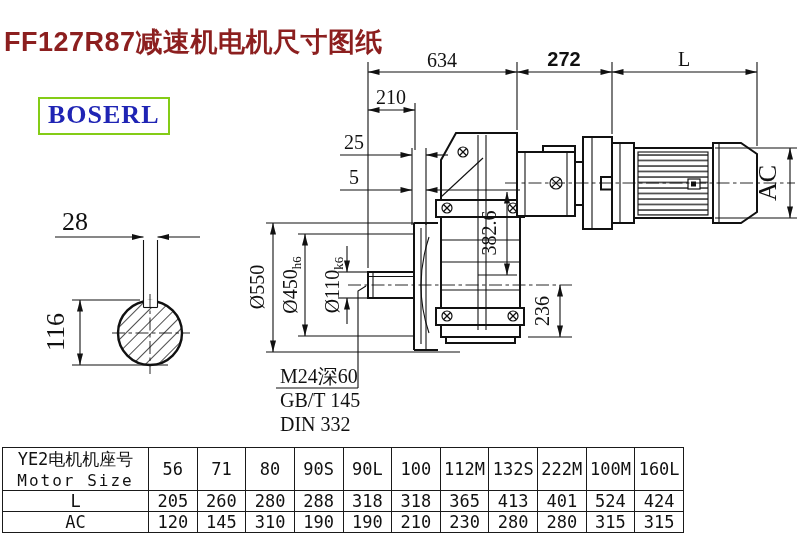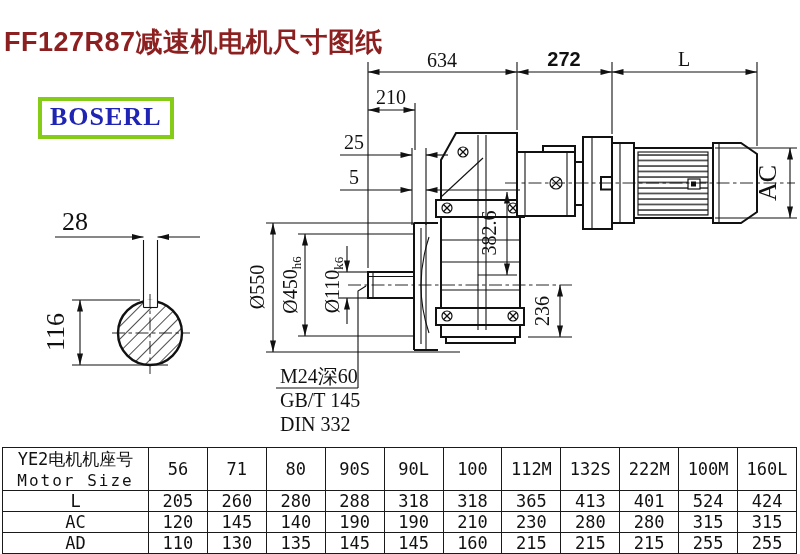--- a/index.html
+++ b/index.html
@@ -1,33 +1,33 @@
 <!DOCTYPE html>
 <html><head>
 <meta charset="utf-8">
 <style>
   html,body{margin:0;padding:0;background:#fff;}
   body{width:800px;height:554px;position:relative;overflow:hidden;
        font-family:"Liberation Sans", sans-serif;color:#111;}
   .page-title{position:absolute;left:4px;top:24px;font-weight:bold;font-size:27px;
        color:#8c1f1f;letter-spacing:.5px;white-space:nowrap;}
-  .logo-box{position:absolute;left:38px;top:97px;border:4px solid #84cc16;
+  .logo-box{position:absolute;left:38px;top:97px;border:2px solid #84cc16;
        padding:1px 8px 3px;background:#fff;}
   .logo-text{font-family:"Liberation Serif", serif;font-weight:bold;
        font-size:26px;color:#1f24b4;letter-spacing:1px;}
   svg.draw{position:absolute;left:0;top:0;}
   .ol{stroke:#111;stroke-width:2;fill:none;}
   .olf{stroke:#111;stroke-width:2;fill:#fff;}
   .thin{stroke:#111;stroke-width:1.1;fill:none;}
   .dim{stroke:#111;stroke-width:1.1;fill:none;}
   .cl{stroke:#111;stroke-width:.9;stroke-dasharray:13 3.5 3.5 3.5;fill:none;}
   text.dimt{font-family:"Liberation Serif", serif;font-size:20px;fill:#111;}
   text.big{font-size:26px;}
   text.boldt{font-family:"Liberation Sans", sans-serif;font-weight:bold;font-size:20px;fill:#111;}
-  table.spec{position:absolute;left:2px;top:447px;width:795px;border-collapse:collapse;
+  table.spec{position:absolute;left:2px;top:447px;width:682px;border-collapse:collapse;
        table-layout:fixed;text-align:center;font-family:"DejaVu Sans Mono", monospace;
        font-size:17px;color:#111;background:#fff;}
   table.spec td,table.spec th{border:1.6px solid #1a1a1a;padding:0;height:20px;
        font-weight:normal;overflow:hidden;white-space:nowrap;}
   table.spec th.head{height:42px;}
   table.spec col.c0{width:146px;}
   .hd1{font-size:17px;}
   .hd2{font-size:16px;letter-spacing:2px;}
 </style>
 </head>
@@ -257,38 +257,24 @@
     <td>365</td>
     <td>413</td>
     <td>401</td>
     <td>524</td>
     <td>424</td>
   </tr>
   <tr>
     <td>AC</td>
     <td>120</td>
     <td>145</td>
-    <td>140</td>
+    <td>310</td>
     <td>190</td>
     <td>190</td>
     <td>210</td>
     <td>230</td>
     <td>280</td>
     <td>280</td>
     <td>315</td>
     <td>315</td>
   </tr>
-  <tr>
-    <td>AD</td>
-    <td>110</td>
-    <td>130</td>
-    <td>135</td>
-    <td>145</td>
-    <td>145</td>
-    <td>160</td>
-    <td>215</td>
-    <td>215</td>
-    <td>215</td>
-    <td>255</td>
-    <td>255</td>
-  </tr>
 </tbody>
   </table>
 
 </body></html>

